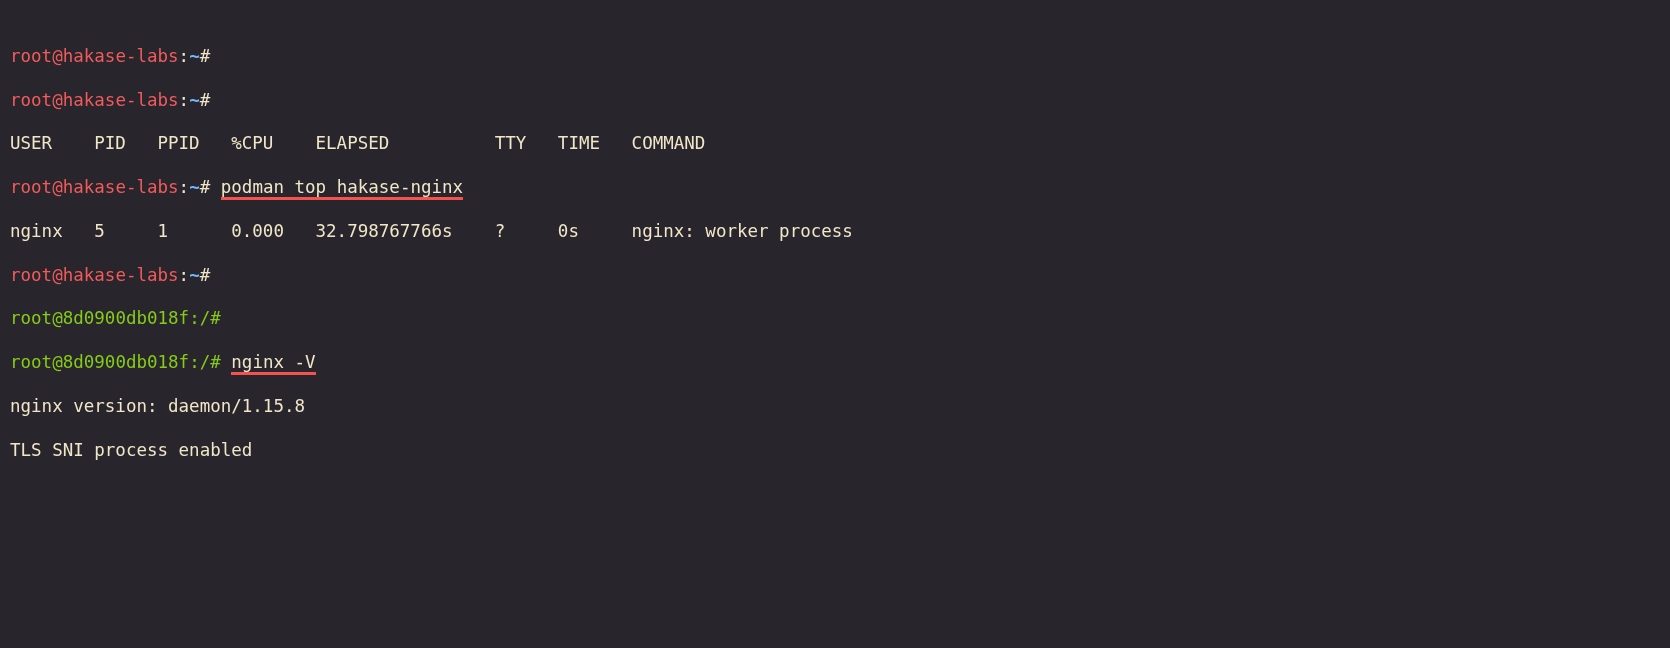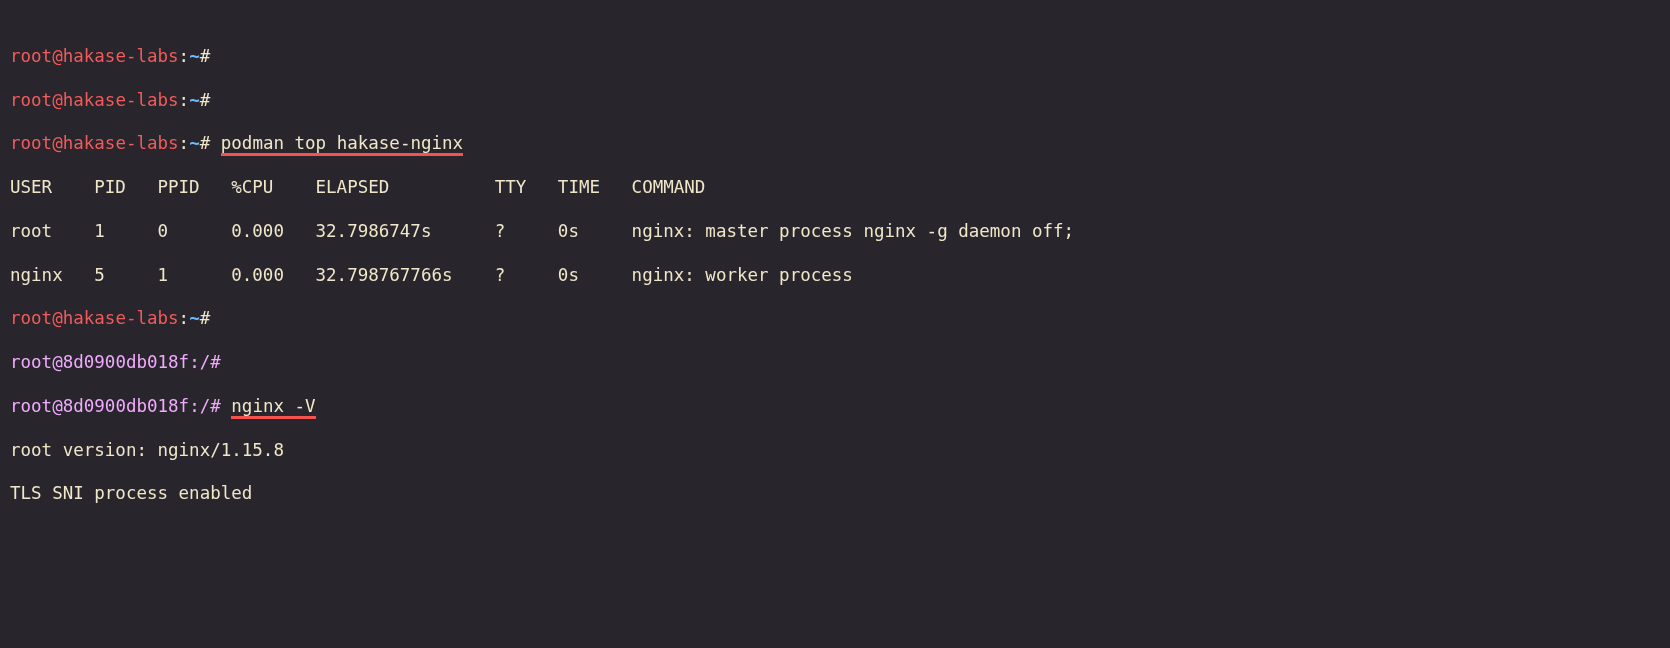--- a/index.html
+++ b/index.html
@@ -17,43 +17,42 @@
   .terminal {
     padding: 2px 10px;
     white-space: pre;
   }
   .prompt-user   { color: #f25b5b; }
   .prompt-at     { color: #f25b5b; }
   .prompt-host   { color: #f25b5b; }
   .prompt-colon  { color: #f0e6c8; }
   .prompt-path   { color: #6fb7ff; font-weight: bold; }
   .prompt-hash   { color: #f0e6c8; }
-  .prompt-cont   { color: #f0abfc; }
+  .prompt-cont   { color: #84cc16; }
   .cmd, .out     { color: #f0e6c8; }
   .underline-red {
     border-bottom: 3px solid #f3524f;
     padding-bottom: 0px;
   }
   .line { display: block; }
 </style>
 </head>
 <body>
 
 <div class="terminal">
 
 <span class="line"><span class="prompt-user">root</span><span class="prompt-at">@</span><span class="prompt-host">hakase-labs</span><span class="prompt-colon">:</span><span class="prompt-path">~</span><span class="prompt-hash">#</span></span>
 <span class="line"><span class="prompt-user">root</span><span class="prompt-at">@</span><span class="prompt-host">hakase-labs</span><span class="prompt-colon">:</span><span class="prompt-path">~</span><span class="prompt-hash">#</span></span>
+<span class="line out">USER    PID   PPID   %CPU    ELAPSED          TTY   TIME   COMMAND</span>
 <span class="line"><span class="prompt-user">root</span><span class="prompt-at">@</span><span class="prompt-host">hakase-labs</span><span class="prompt-colon">:</span><span class="prompt-path">~</span><span class="prompt-hash">#</span> <span class="cmd underline-red">podman top hakase-nginx</span></span>
-<span class="line out">USER    PID   PPID   %CPU    ELAPSED          TTY   TIME   COMMAND</span>
-<span class="line out">root    1     0      0.000   32.7986747s      ?     0s     nginx: master process nginx -g daemon off;</span>
 <span class="line out">nginx   5     1      0.000   32.798767766s    ?     0s     nginx: worker process</span>
 <span class="line"><span class="prompt-user">root</span><span class="prompt-at">@</span><span class="prompt-host">hakase-labs</span><span class="prompt-colon">:</span><span class="prompt-path">~</span><span class="prompt-hash">#</span></span>
 <span class="line"><span class="prompt-cont"><span>root</span><span>@</span><span>8d0900db018f</span><span>:</span><span>/</span><span>#</span></span></span>
 <span class="line"><span class="prompt-cont"><span>root</span><span>@</span><span>8d0900db018f</span><span>:</span><span>/</span><span>#</span></span> <span class="cmd underline-red">nginx -V</span></span>
-<span class="line out">root version: nginx/1.15.8</span>
+<span class="line out">nginx version: daemon/1.15.8</span>
 <span class="line out">TLS SNI process enabled</span>
 
 
 
 
 
 
 
 
 

